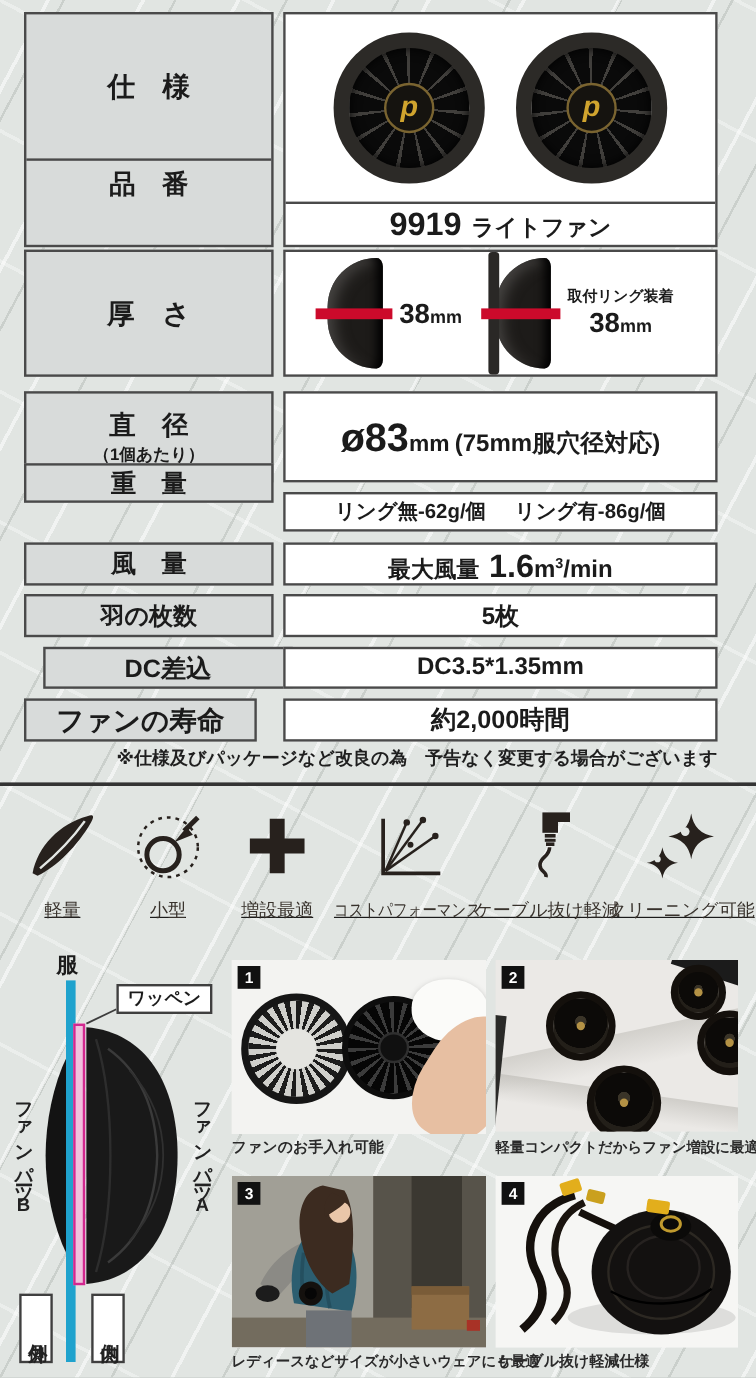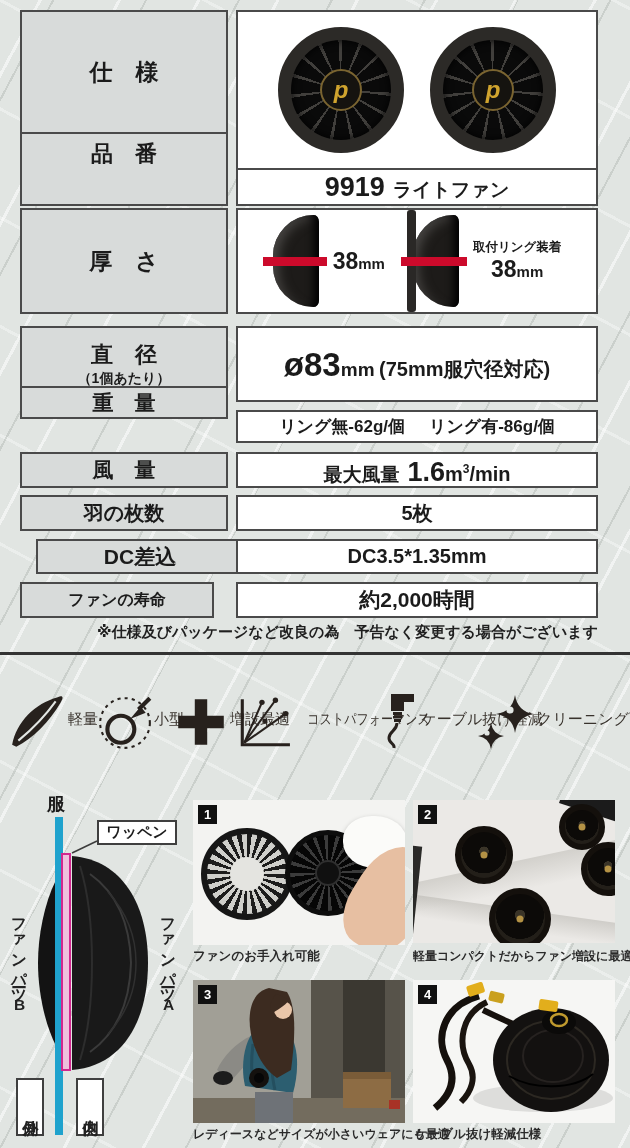--- a/index.html
+++ b/index.html
@@ -29,22 +29,22 @@
     width:42px; height:42px; border-radius:50%; background:#15130f; border:2px solid #7a6430;
     display:flex; align-items:center; justify-content:center;
     color:#d0a42e; font-weight:bold; font-style:italic; font-size:24px; }
   
   .dome{ position:relative; width:46px; height:92px; background:#1d1b19;
     border-radius:46px 6px 6px 46px / 46px 8px 8px 46px;
     box-shadow: inset -7px 0 8px -2px #000, inset 9px 4px 12px -4px #4a4846; }
   .redbar{ position:absolute; height:9px; background:#cc0a2b; top:calc(50% - 4px); z-index:3; }
   .flange{ position:absolute; left:-6px; top:-5px; width:9px; height:102px; background:#2a2826; border-radius:3px; }
   
-  .feat{ position:absolute; top:670px; height:98px; display:flex; 
-         align-items:center; justify-content:center; }
+  .feat{ position:absolute; top:670px; height:98px; display:flex; flex-direction:column;
+         align-items:center; justify-content:space-between;text-decoration:underline; }
   .feat .flabel{ font-size:15px; color:#38322c; white-space:nowrap; }
   .fico{ display:flex; align-items:flex-end; justify-content:center; height:64px; }
   .fico svg{ fill:#27211d; stroke:none; }
   
   .vtext{ writing-mode:vertical-rl; text-orientation:upright; font-weight:bold; color:#222; }
   .wbox{ position:absolute; background:#fff; border:2px solid #3f3f3f; display:flex;
          align-items:center; justify-content:center; }
   
   .photo{ position:absolute; overflow:hidden; background:#f3f3f1; }
   .badge{ position:absolute; left:5px; top:5px; width:19px; height:19px; background:#111;
@@ -121,21 +121,21 @@
     <span style="font-size:19px;font-weight:bold;">最大風量</span>
     <span style="white-space:nowrap;"><span style="font-size:27px;font-weight:bold;">1.6</span><span style="font-size:20px;font-weight:bold;"><span>m</span><sup>3</sup><span>/min</span></span></span>
   </div>
 
   <div class="tbox lbl" style="left:20px;top:495px;width:208px;height:36px;font-size:20px;">羽の枚数</div>
   <div class="tbox val" style="left:236px;top:495px;width:362px;height:36px;font-size:20px;">5枚</div>
 
   <div class="tbox lbl" style="left:36px;top:539px;width:208px;height:35px;font-size:21px;">DC差込</div>
   <div class="tbox val" style="left:236px;top:539px;width:362px;height:35px;font-size:20px;">DC3.5*1.35mm</div>
 
-  <div class="tbox lbl" style="left:20px;top:582px;width:194px;height:36px;font-size:16px;">ファンの寿命</div>
+  <div class="tbox lbl" style="left:20px;top:582px;width:194px;height:36px;font-size:23px;">ファンの寿命</div>
   <div class="tbox val" style="left:236px;top:582px;width:362px;height:36px;font-size:21px;">約2,000時間</div>
 
   <div class="abs" style="right:32px;top:623px;font-size:15px;font-weight:600;color:#1f1f1f;white-space:nowrap;">※仕様及びパッケージなど改良の為　予告なく変更する場合がございます</div>
 
   <div class="abs" style="left:0;top:652px;width:630px;height:3px;background:#333;"></div>
 
   <div class="feat" style="left:20px;width:64px;">
     <div class="fico">
       <svg width="62" height="58" viewBox="0 0 56 56">
           <path d="M4 50 C8 28 26 10 48 4 C53 2 54 4 51 9 C40 28 24 44 8 52 Z"></path>

